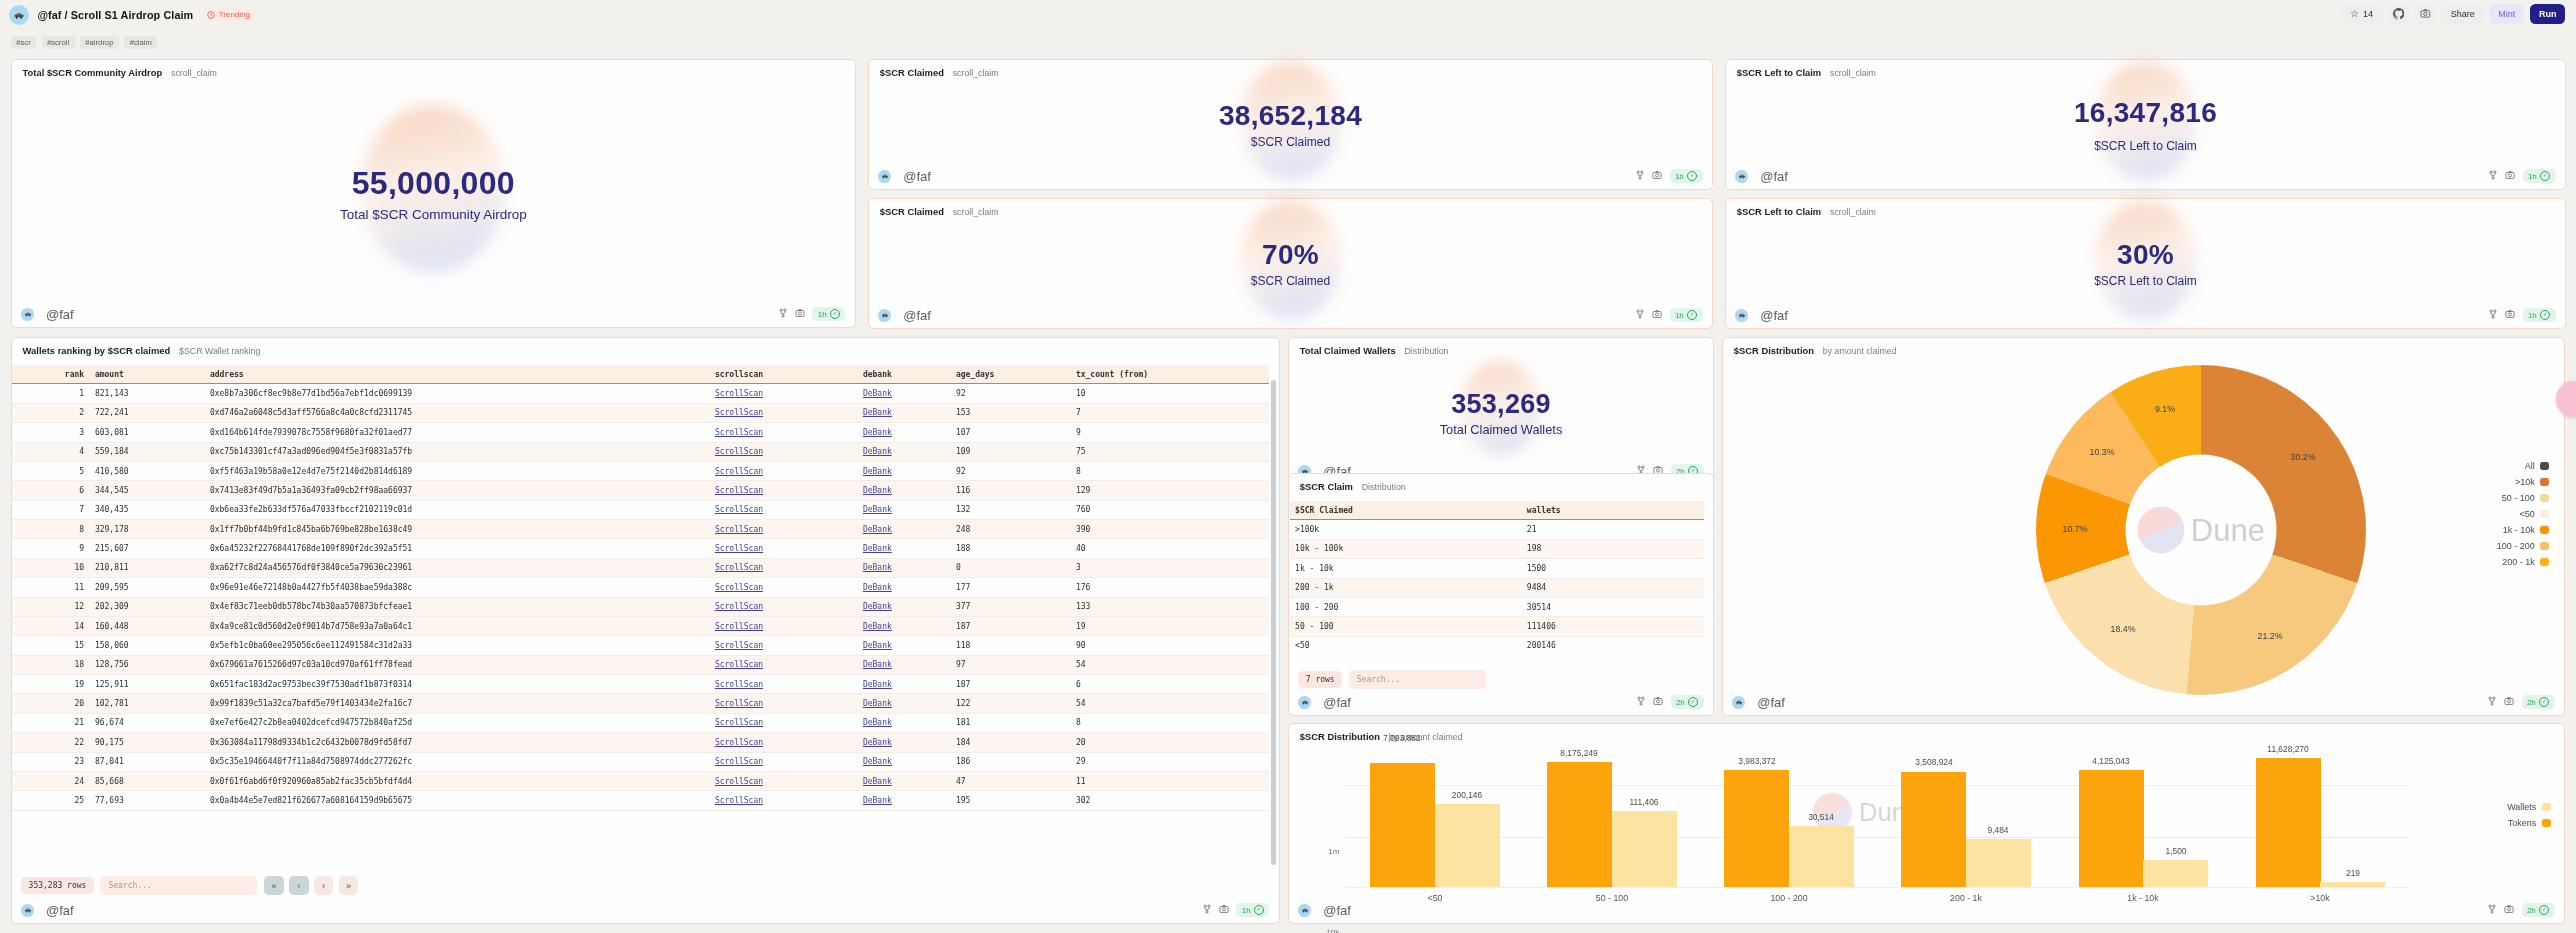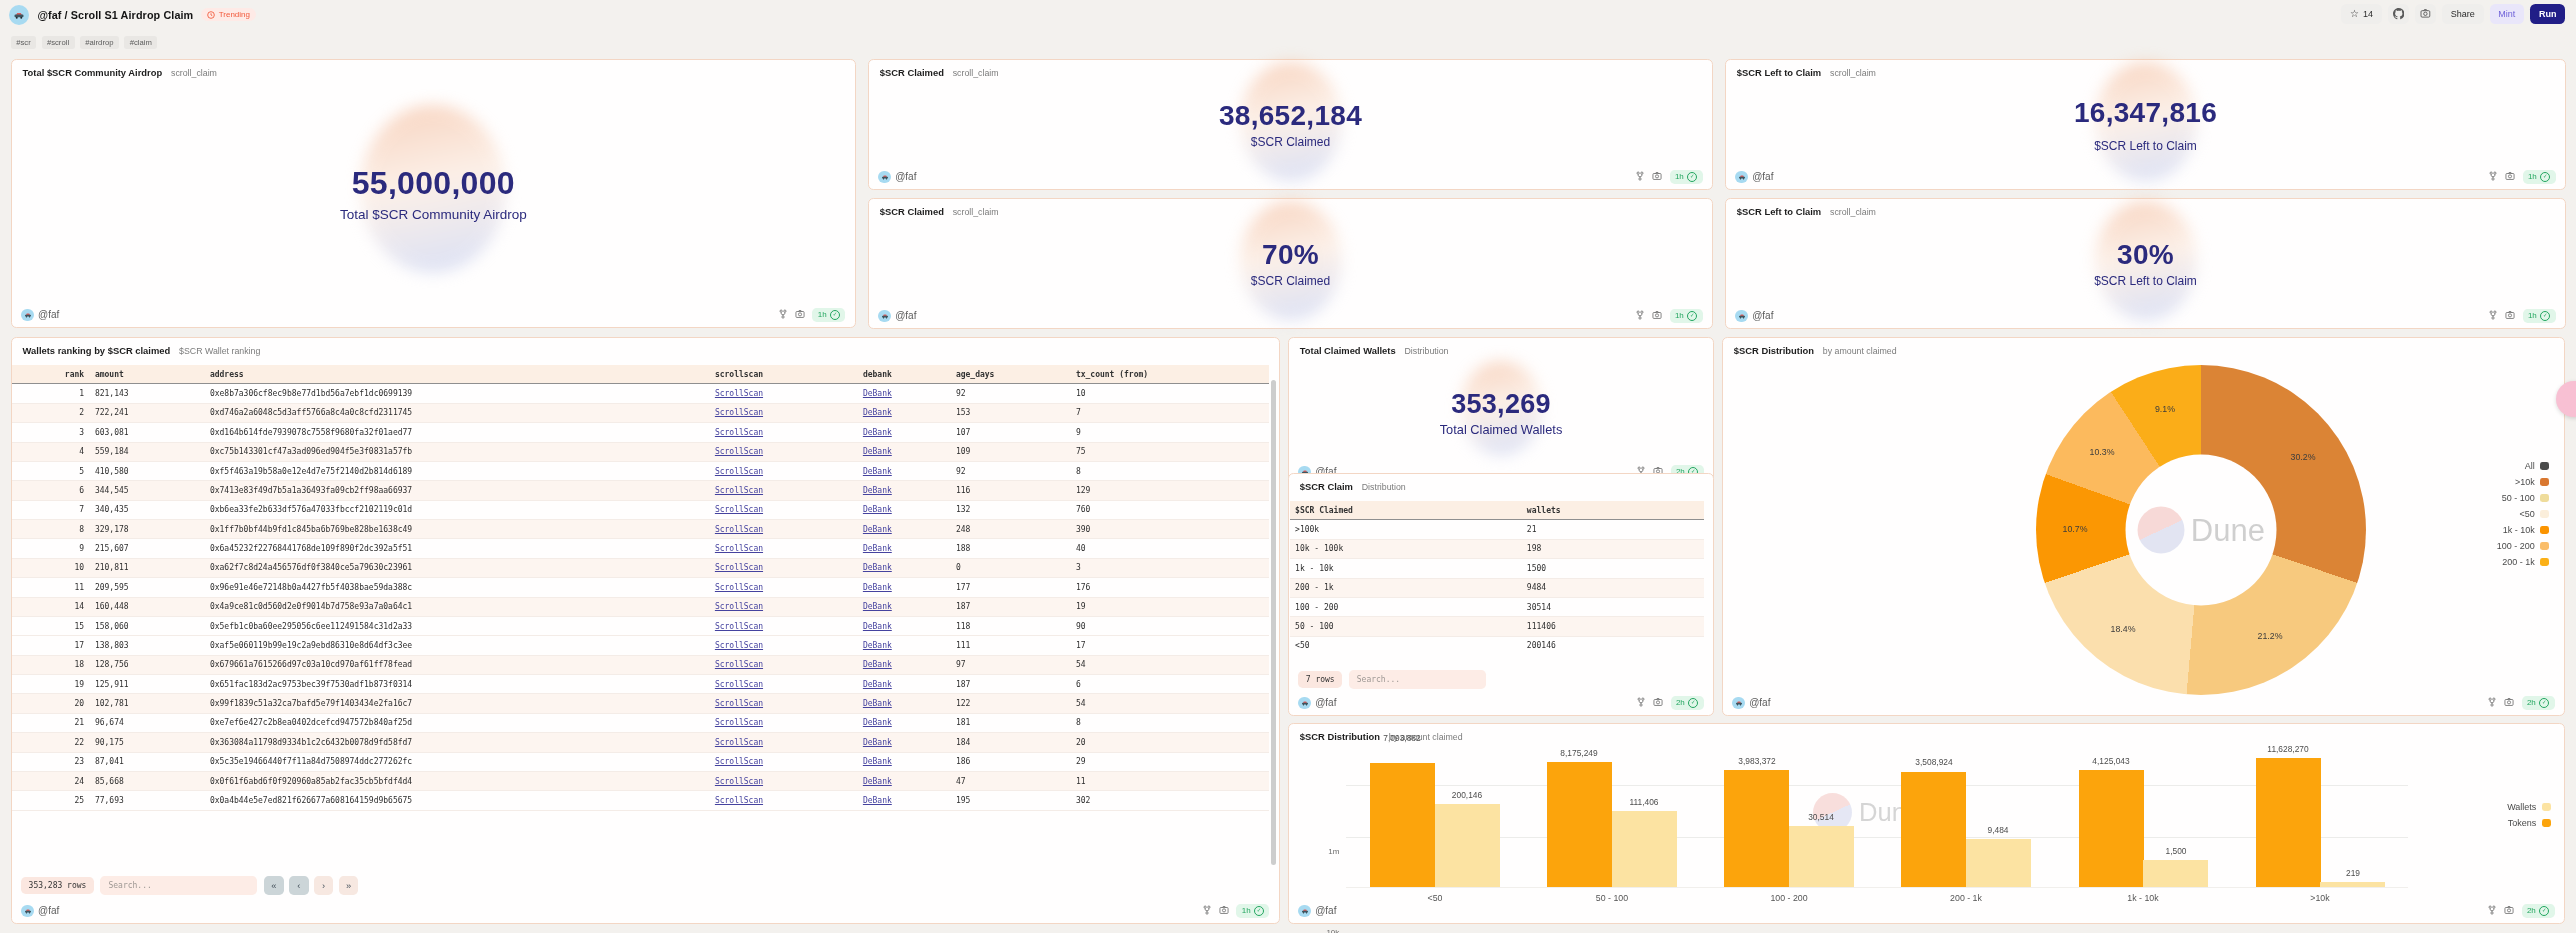--- a/index.html
+++ b/index.html
@@ -22,21 +22,21 @@
   .pill.mint{background:#e9e6fa;color:#6f62d9}
   .pill.run{background:#211e87;color:#fff;font-weight:bold}
   .tags{position:absolute;left:10.8px;top:36px;display:flex;gap:5.4px}
   .tag{background:#e9e7e4;color:#5d5d5d;font-size:7.7px;padding:2px 5.4px;border-radius:2.7px}
   
   .card{position:absolute;background:#fffefe;border:0.7px solid #f3d6c4;border-radius:5.4px;box-sizing:border-box}
   .card-head{position:absolute;top:7.4px;left:10.8px;display:flex;align-items:baseline;gap:8.8px;white-space:nowrap}
   .card-title{font-size:9.4px;font-weight:bold;color:#1d1d1d}
   .card-query{font-size:8.8px;color:#7b7b7b}
   .card-footer{position:absolute;left:9.4px;right:9.4px;bottom:5.4px;display:flex;align-items:center;justify-content:space-between}
-  .byline{display:flex;align-items:center;gap:4px;font-size:10px;color:#5c5c5c}
+  .byline{display:flex;align-items:center;gap:12px;font-size:13px;color:#5c5c5c}
   .foot-icons{display:flex;align-items:center;gap:7.4px}
   .age-pill{background:#e1f6e9;color:#23a660;font-size:8px;padding:1.7px 5.4px;border-radius:4.7px;display:flex;align-items:center;gap:3.4px}
   .checkring{width:8px;height:8px;border:0.9px solid #23a660;border-radius:50%;display:inline-flex;align-items:center;justify-content:center;font-size:5.4px;line-height:1}
   
   .centerwrap{position:absolute;inset:0;display:flex;flex-direction:column;align-items:center;justify-content:center;gap:5.4px;z-index:2}
   .big-num{font-size:28px;font-weight:bold;color:#2b2a7d;letter-spacing:0.3px}
   .big-num.xl{font-size:32px}
   .big-label{font-size:13.5px;color:#2b2a7d}
   .scroll-wm{position:absolute;left:50%;top:50%;width:101px;height:119px;transform:translate(-50%,-53%);border-radius:50%;
     background:linear-gradient(168deg,#f2b28d 8%,#fae3d3 46%,#c2c9e8 88%);filter:blur(7.4px);opacity:.5;z-index:1}
@@ -460,45 +460,45 @@
           <tr>
             <td style="text-align: right;">11</td>
             <td>209,595</td>
             <td>0x96e91e46e72148b0a4427fb5f4038bae59da388c</td>
             <td><a class="tlink">ScrollScan</a></td>
             <td><a class="tlink">DeBank</a></td>
             <td>177</td>
             <td>176</td>
           </tr>
           <tr class="alt">
+            <td style="text-align: right;">12</td>
+            <td>202,309</td>
+            <td>0x4ef83c71eeb0db578bc74b30aa570873bfcfeae1</td>
+            <td><a class="tlink">ScrollScan</a></td>
+            <td><a class="tlink">DeBank</a></td>
+            <td>377</td>
+            <td>133</td>
+          </tr>
+          <tr class="alt">
             <td style="text-align: right;">14</td>
             <td>160,448</td>
             <td>0x4a9ce81c0d560d2e0f9014b7d758e93a7a0a64c1</td>
             <td><a class="tlink">ScrollScan</a></td>
             <td><a class="tlink">DeBank</a></td>
             <td>187</td>
             <td>19</td>
           </tr>
           <tr>
             <td style="text-align: right;">15</td>
             <td>158,060</td>
             <td>0x5efb1c0ba60ee295056c6ee112491584c31d2a33</td>
             <td><a class="tlink">ScrollScan</a></td>
             <td><a class="tlink">DeBank</a></td>
             <td>118</td>
             <td>90</td>
-          </tr>
-          <tr>
-            <td style="text-align: right;">17</td>
-            <td>138,803</td>
-            <td>0xaf5e060119b99e19c2a9ebd86310e8d64df3c3ee</td>
-            <td><a class="tlink">ScrollScan</a></td>
-            <td><a class="tlink">DeBank</a></td>
-            <td>111</td>
-            <td>17</td>
           </tr>
           <tr class="alt">
             <td style="text-align: right;">18</td>
             <td>128,756</td>
             <td>0x679661a7615266d97c03a10cd970af61ff78fead</td>
             <td><a class="tlink">ScrollScan</a></td>
             <td><a class="tlink">DeBank</a></td>
             <td>97</td>
             <td>54</td>
           </tr>

